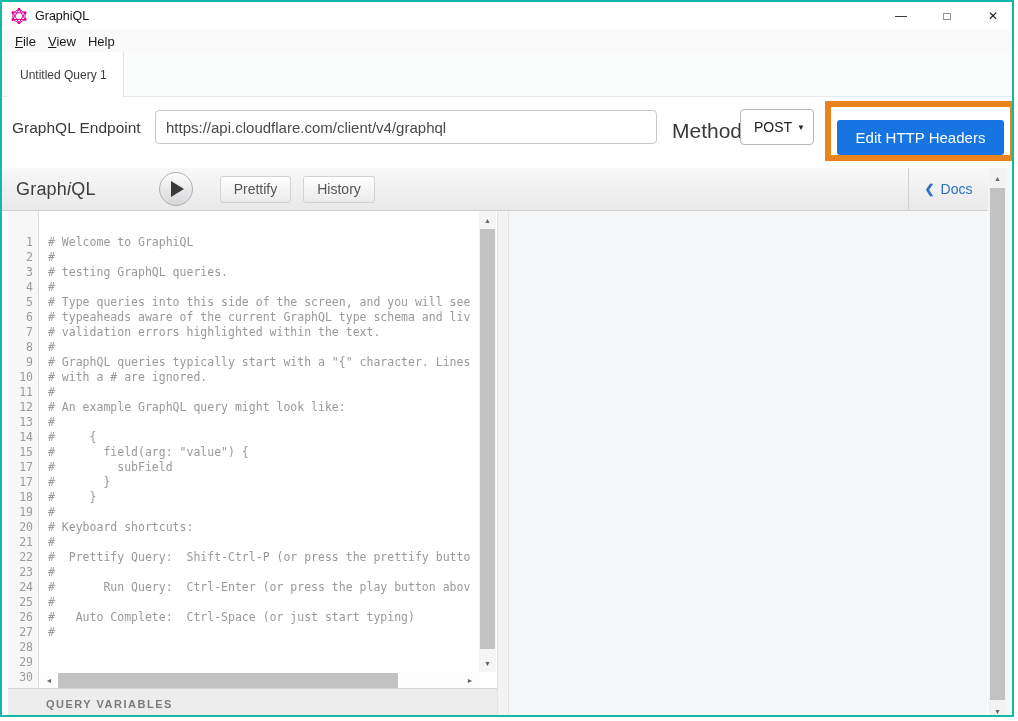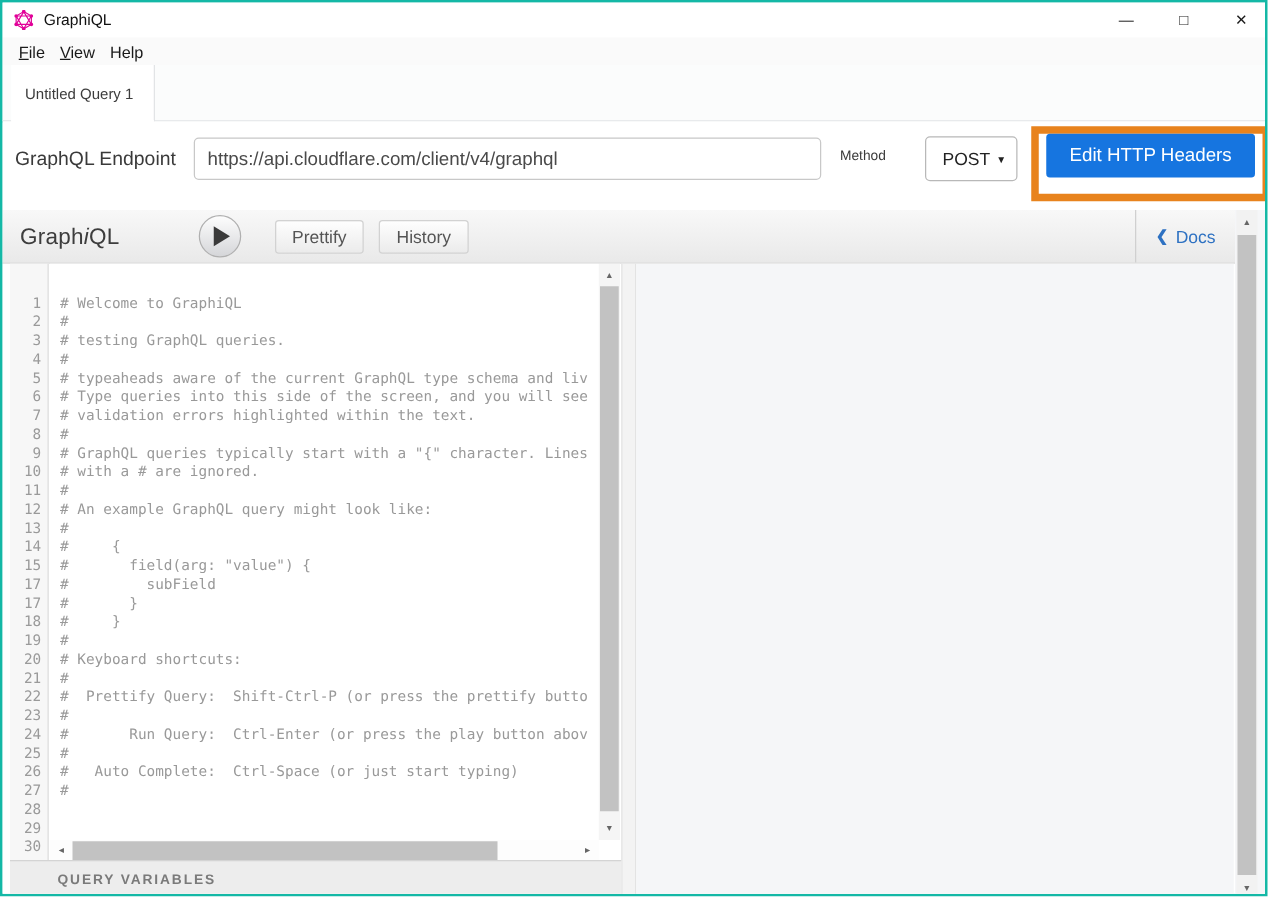--- a/index.html
+++ b/index.html
@@ -20,24 +20,24 @@
 
   
   .tabbar { position:absolute; left:0; top:50px; width:1014px; height:45px; background:#fbfcfc; border-bottom:1px solid #e8eaec; }
   .tab-active { position:absolute; left:7px; top:0; width:115px; height:45px; background:#fff; border-right:1px solid #e2e4e6; display:flex; align-items:center; padding-left:11px; font-size:12px; color:#3c3c3c; z-index:2; }
   .tab-cover { position:absolute; left:7px; top:44px; width:114px; height:2px; background:#fff; z-index:3; }
 
   
   .endpointbar { position:absolute; left:0; top:96px; width:1014px; height:70px; background:#fff; }
   .ep-label { position:absolute; left:10px; top:21px; font-size:15.5px; color:#3a3a3a; }
   .ep-input { position:absolute; left:153px; top:12px; width:502px; height:34px; border:1px solid #c8c8c8; border-radius:4px; padding:0 10px; font-size:15px; color:#4a4a4a; font-family:"Liberation Sans", sans-serif; background:#fff; outline:none; }
-  .method-label { position:absolute; left:670px; top:21px; font-size:11px; color:#3a3a3a; }
+  .method-label { position:absolute; left:670px; top:21px; font-size:21px; color:#3a3a3a; }
   .method-select { position:absolute; left:738px; top:11px; width:74px; height:36px; border:1px solid #b8b8b8; border-radius:4px; background:#fff; display:flex; align-items:center; padding-left:13px; font-size:14px; color:#222; }
   .method-caret { position:absolute; right:8px; font-size:8px; color:#222; }
-  .annotation-box { position:absolute; left:823px; top:3px; width:191px; height:60px; border:6px solid #e8831d; background:#fff; display:flex; align-items:flex-start; justify-content:center; }
+  .annotation-box { position:absolute; left:823px; top:3px; width:191px; height:60px; border:6px solid #e8831d; background:#fff; display:flex; align-items:flex-end; justify-content:center; }
   .headers-btn { width:167px; height:35px; border:none; border-radius:3px; background:#1675e0; color:#fff; font-size:15px; font-family:"Liberation Sans", sans-serif; cursor:pointer; }
 
   
   .gtoolbar { position:absolute; left:0; top:166px; width:986px; height:43px; background:linear-gradient(#f8f8f8,#e9e9e9); border-bottom:1px solid #cfcfcf; display:flex; align-items:center; }
   .glogo { margin-left:14px; font-size:18px; color:#3d3d3d; letter-spacing:0.2px; }
   .glogo .ital { font-style:italic; }
   .play-btn { margin-left:63px; width:34px; height:34px; border-radius:50%; border:1px solid #b0b0b0; background:linear-gradient(#fdfdfd,#d5d6d9); display:flex; align-items:center; justify-content:center; cursor:pointer; }
   .play-tri { width:0; height:0; border-left:13px solid #3a3a3a; border-top:8px solid transparent; border-bottom:8px solid transparent; margin-left:4px; }
   .tool-btn { height:27px; margin-left:27px; padding:0 13px; border:1px solid #d2d2d2; border-radius:3px; background:linear-gradient(#fefefe,#ebebeb); font-size:14px; color:#555; font-family:"Liberation Sans", sans-serif; cursor:pointer; }
   .tool-btn + .tool-btn { margin-left:12px; }
@@ -173,22 +173,22 @@
         <div>27</div>
         <div>28</div>
         <div>29</div>
         <div>30</div>
       </div>
     <div class="code-area">
         <div># Welcome to GraphiQL</div>
         <div>#</div>
         <div># testing GraphQL queries.</div>
         <div>#</div>
+        <div># Type queries into this side of the screen, and you will see</div>
         <div># typeaheads aware of the current GraphQL type schema and liv</div>
-        <div># Type queries into this side of the screen, and you will see</div>
         <div># validation errors highlighted within the text.</div>
         <div>#</div>
         <div># GraphQL queries typically start with a "{" character. Lines</div>
         <div># with a # are ignored.</div>
         <div>#</div>
         <div># An example GraphQL query might look like:</div>
         <div>#</div>
         <div>#     {</div>
         <div>#       field(arg: "value") {</div>
         <div>#         subField</div>

